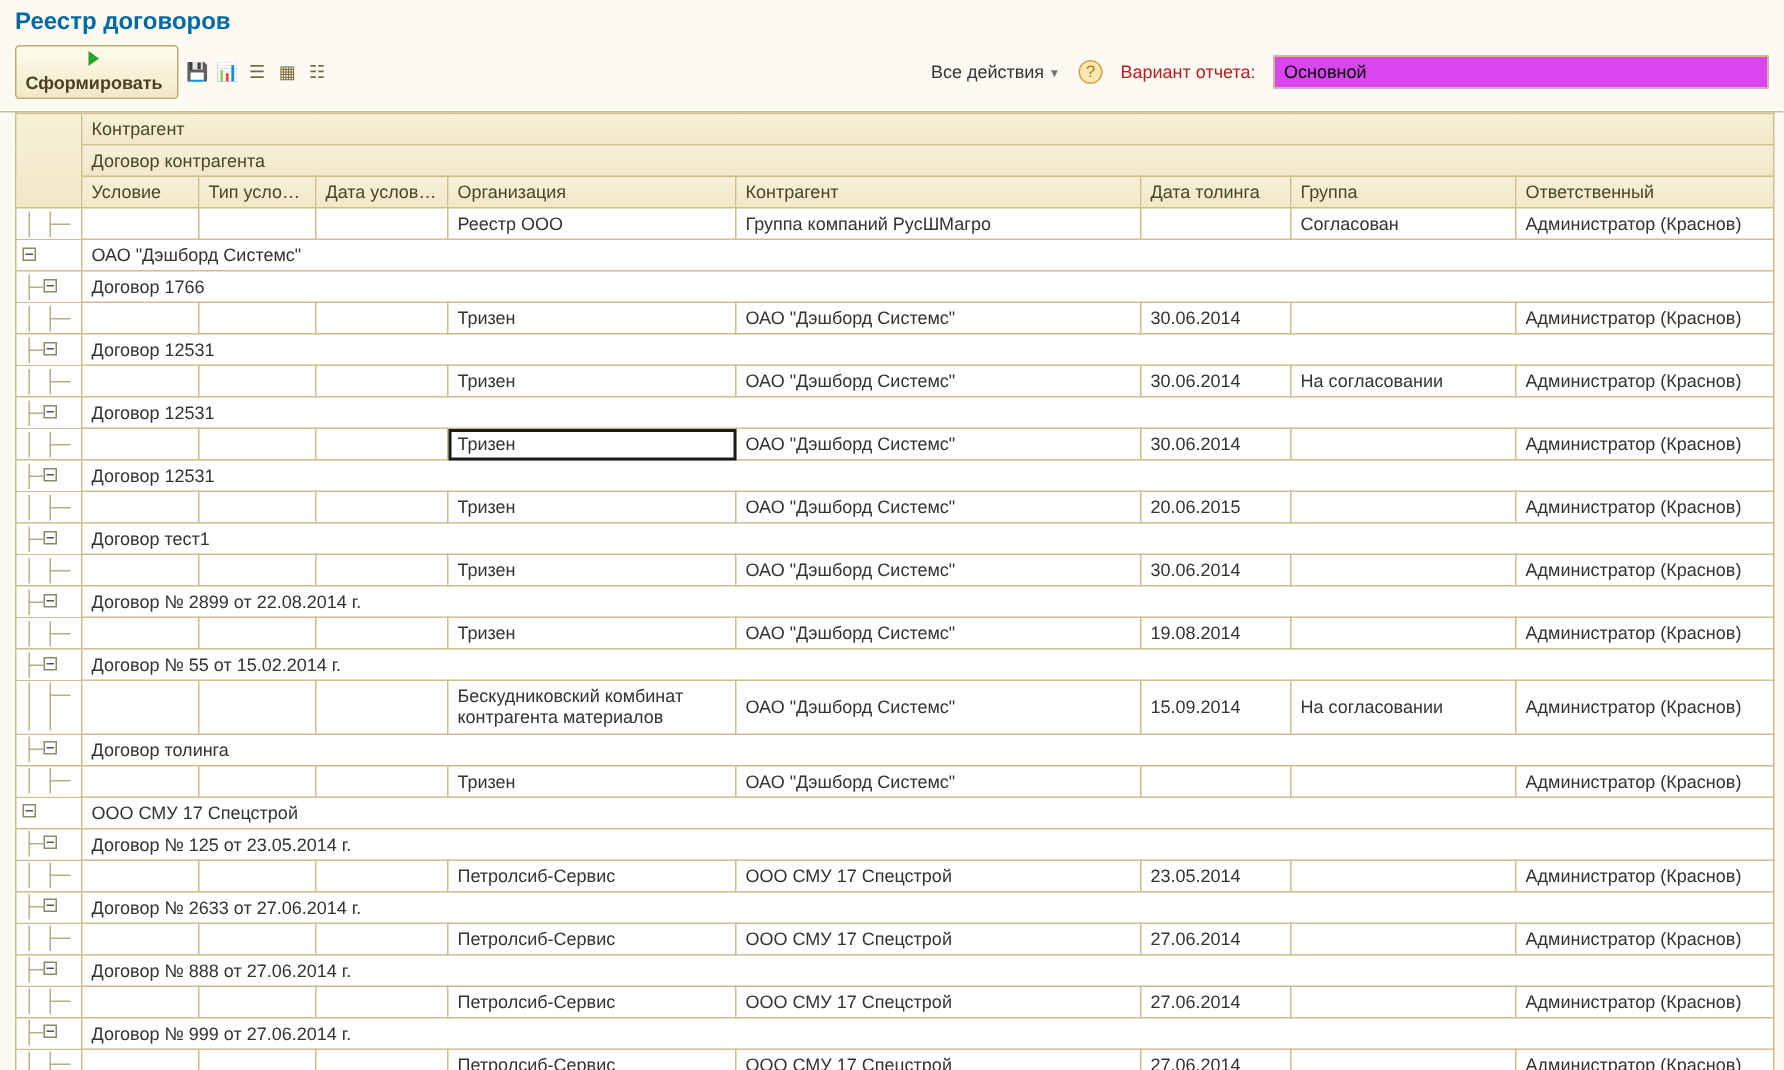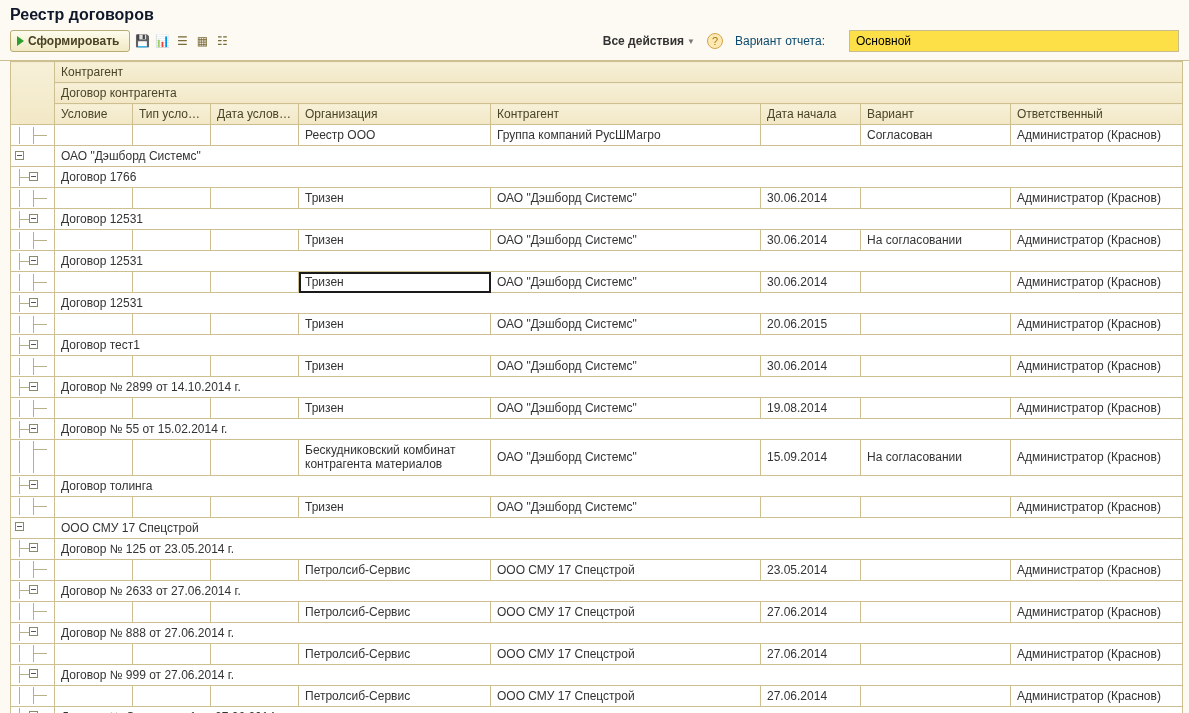--- a/index.html
+++ b/index.html
@@ -5,21 +5,21 @@
   * { box-sizing: border-box; }
   body {
     margin: 0;
     font-family: Arial, sans-serif;
     font-size: 12px;
     background: #fdfaf3;
     color: #333;
     width: 1189px;
   }
   .title {
-    color: #0f172a;
+    color: #0369a1;
     font-size: 16px;
     font-weight: bold;
     padding: 6px 10px 4px 10px;
   }
   .toolbar {
     display: flex;
     align-items: center;
     padding: 2px 10px 8px 10px;
     gap: 4px;
   }
@@ -28,20 +28,21 @@
     border: 1px solid #b9ac72;
     border-radius: 3px;
     padding: 3px 10px 3px 6px;
     display: inline-flex;
     align-items: center;
     gap: 4px;
     cursor: pointer;
     font-size: 12px;
     font-weight: bold;
     color: #4a4223;
+    flex-direction: column;
   }
   .play {
     width: 0; height: 0;
     border-left: 7px solid #2ca02c;
     border-top: 5px solid transparent;
     border-bottom: 5px solid transparent;
   }
   .tb-icon {
     width: 16px; height: 16px;
     display: inline-flex;
@@ -51,39 +52,38 @@
     font-size: 12px;
     color: #7a6b3a;
   }
   .spacer { flex: 1; }
   .all-actions {
     color: #333;
     cursor: pointer;
     display: inline-flex;
     align-items: center;
     gap: 3px;
-    font-weight: bold;
   }
   .dd { font-size: 8px; color: #777; }
   .help {
     width: 16px; height: 16px;
     border-radius: 50%;
     border: 1px solid #d2a54a;
     background: #ffe9b3;
     display: inline-flex;
     align-items: center;
     justify-content: center;
     font-size: 11px;
     color: #a67816;
     margin: 0 8px;
   }
-  .variant-label { color: #0c4a6e; margin-right: 20px; }
+  .variant-label { color: #b91c1c; margin-right: 8px; }
   .variant-input {
     border: 1px solid #c9bd8f;
-    background: #fde047;
+    background: #d946ef;
     padding: 3px 6px;
     width: 330px;
     font-size: 12px;
   }
 
   .grid-wrap {
     border-top: 1px solid #cdbf8f;
     padding-left: 10px;
     padding-right: 6px;
   }
@@ -216,22 +216,22 @@
     </tr>
     <tr class="merged-header">
       <th colspan="8">Договор контрагента</th>
     </tr>
     <tr>
       <th>Условие</th>
       <th>Тип условий</th>
       <th>Дата условия</th>
       <th>Организация</th>
       <th>Контрагент</th>
-      <th>Дата начала</th>
-      <th>Вариант</th>
+      <th>Дата толинга</th>
+      <th>Группа</th>
       <th>Ответственный</th>
     </tr>
   </thead>
   <tbody id="grid-body">
         <tr class="leaf">
           <td class="tree">
             <div class="tree-inner lvl2">
               <div class="vline v0"></div>
               <div class="vline v1"></div>
               <div class="hline"></div>
@@ -390,21 +390,21 @@
           <td>Администратор (Краснов)</td>
         </tr>
         <tr class="group">
           <td class="tree">
             <div class="tree-inner lvl1">
               <div class="vline v0"></div>
               <div class="hline"></div>
               <div class="minus"></div>
             </div>
           </td>
-          <td colspan="8" class="group-label">Договор № 2899 от 14.10.2014 г.</td>
+          <td colspan="8" class="group-label">Договор № 2899 от 22.08.2014 г.</td>
         </tr>
         <tr class="leaf">
           <td class="tree">
             <div class="tree-inner lvl2">
               <div class="vline v0"></div>
               <div class="vline v1"></div>
               <div class="hline"></div>
             </div>
           </td>
           <td></td>

